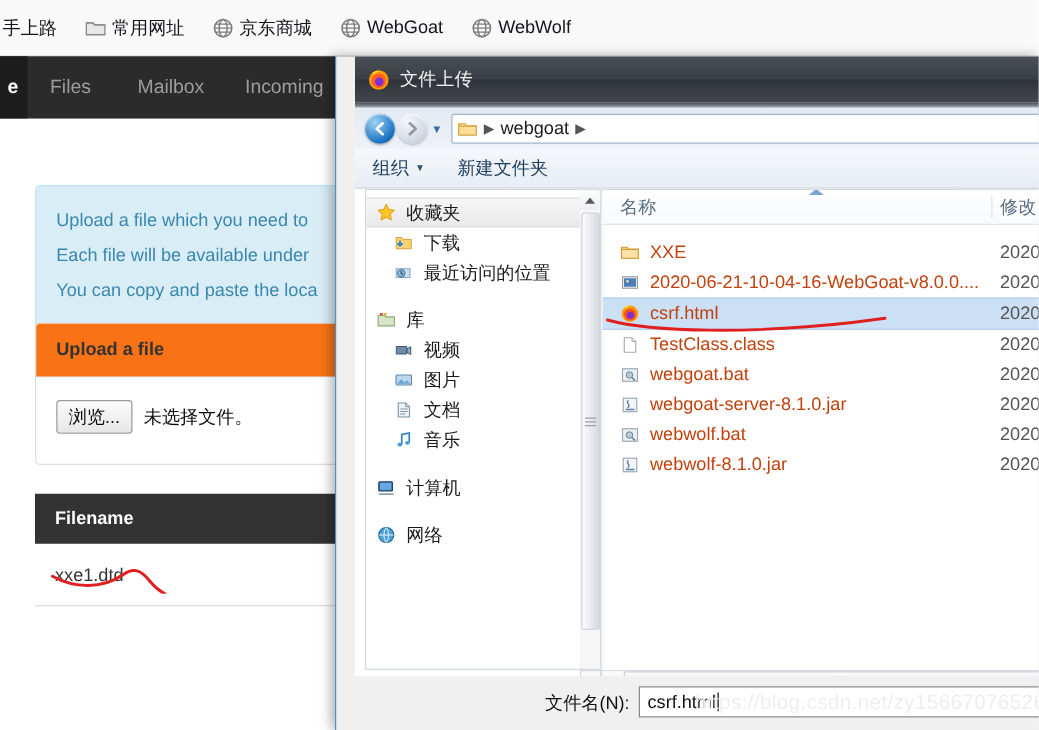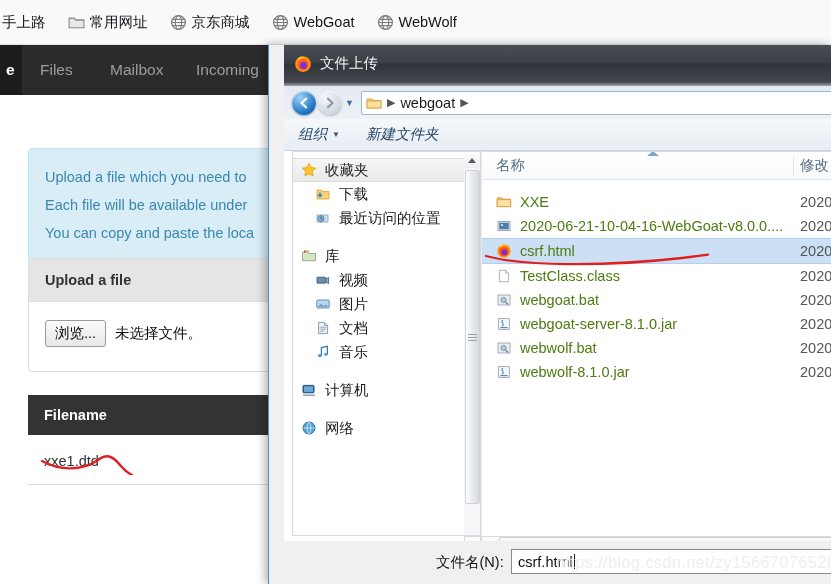--- a/index.html
+++ b/index.html
@@ -44,21 +44,21 @@
     background:#d9edf7;color:#31708f;border:1px solid #bce8f1;border-radius:4px;
     padding:14px 16px;box-sizing:border-box;
   }
   .info-line{font-size:14.5px;line-height:28px;color:#3a87ad;white-space:nowrap;overflow:hidden;}
 
   .panel{
     position:absolute;left:28px;top:163px;width:252px;
     border:1px solid #dddddd;border-radius:4px;background:#fff;box-sizing:border-box;
   }
   .panel-head{
-    background:#e5e5e5;border-bottom:1px solid #ddd;border-radius:3px 3px 0 0;
+    background:#f97316;border-bottom:1px solid #ddd;border-radius:3px 3px 0 0;
     padding:13px 16px;font-size:14.5px;font-weight:bold;color:#333;
   }
   .panel-body{padding:18px 16px 24px 16px;display:flex;align-items:center;gap:9px;}
   .browse-btn{
     display:inline-block;border:1px solid #9a9a9a;border-radius:3px;
     background:linear-gradient(#fbfbfb,#e7e7e7);
     padding:3px 9px;font-size:14.5px;color:#0c0c0d;box-shadow:inset 0 1px 0 #fff;
   }
   .nofile{font-size:14.5px;color:#0c0c0d;text-align:right;}
 
@@ -125,21 +125,21 @@
   .crumb-sep{color:#555;font-size:11px;}
   .crumb-txt{font-size:14.5px;color:#1a1a1a;}
 
   
   #dlg-cmdbar{
     position:absolute;left:0;top:74px;width:559px;height:32px;
     background:linear-gradient(to bottom,#f5f8fb,#e7edf4);
     border-bottom:1px solid #c9d3de;
     display:flex;align-items:center;padding-left:14px;box-sizing:border-box;gap:26px;
   }
-  .cmd-item{font-size:14.5px;color:#1a3b5c;display:flex;align-items:center;gap:5px;font-style:italic;}
+  .cmd-item{font-size:14.5px;color:#1a3b5c;display:flex;align-items:center;gap:5px;}
   .cmd-caret{font-size:8px;color:#33536f;}
 
   
   #dlg-main{position:absolute;left:0;top:106px;width:483px;height:390px;background:#fff;}
 
   
   #tree-pane{
     position:absolute;left:8px;top:0;width:172px;height:385px;
     background:#fff;border:1px solid #d6d9dd;border-right:none;box-sizing:border-box;
     overflow:hidden;
@@ -179,21 +179,21 @@
   }
   .col-name{position:absolute;left:14px;font-size:14.5px;color:#5a6e82;}
   .col-mod{position:absolute;left:318px;font-size:14.5px;color:#5a6e82;}
   #col-div{position:absolute;left:311px;top:4px;width:1px;height:19px;background:#e2e6ea;}
   #sort-arrow{position:absolute;left:165px;top:-1px;width:0;height:0;
     border-left:6px solid transparent;border-right:6px solid transparent;border-bottom:5px solid #7ba7cc;}
 
   .frow{position:relative;height:24px;display:flex;align-items:center;}
   .frow.sel{background:#cbdff5;border-top:1px solid #b6cfee;border-bottom:1px solid #b6cfee;}
   .f-ico{position:absolute;left:14px;width:17px;height:17px;}
-  .f-name{position:absolute;left:38px;font-size:14.5px;color:#4d7c0f;white-space:nowrap;}
+  .f-name{position:absolute;left:38px;font-size:14.5px;color:#c2410c;white-space:nowrap;}
   .f-mod{position:absolute;left:318px;font-size:14.5px;color:#555;white-space:nowrap;}
 
   
   #scribble-csrf{position:absolute;left:0px;top:14px;width:230px;height:16px;pointer-events:none;}
 
   
   #list-hsb{
     position:absolute;left:197px;top:385px;width:362px;height:17px;
     background:#f4f6f8;border:1px solid #d6d9dd;box-sizing:border-box;display:flex;align-items:center;
   }

